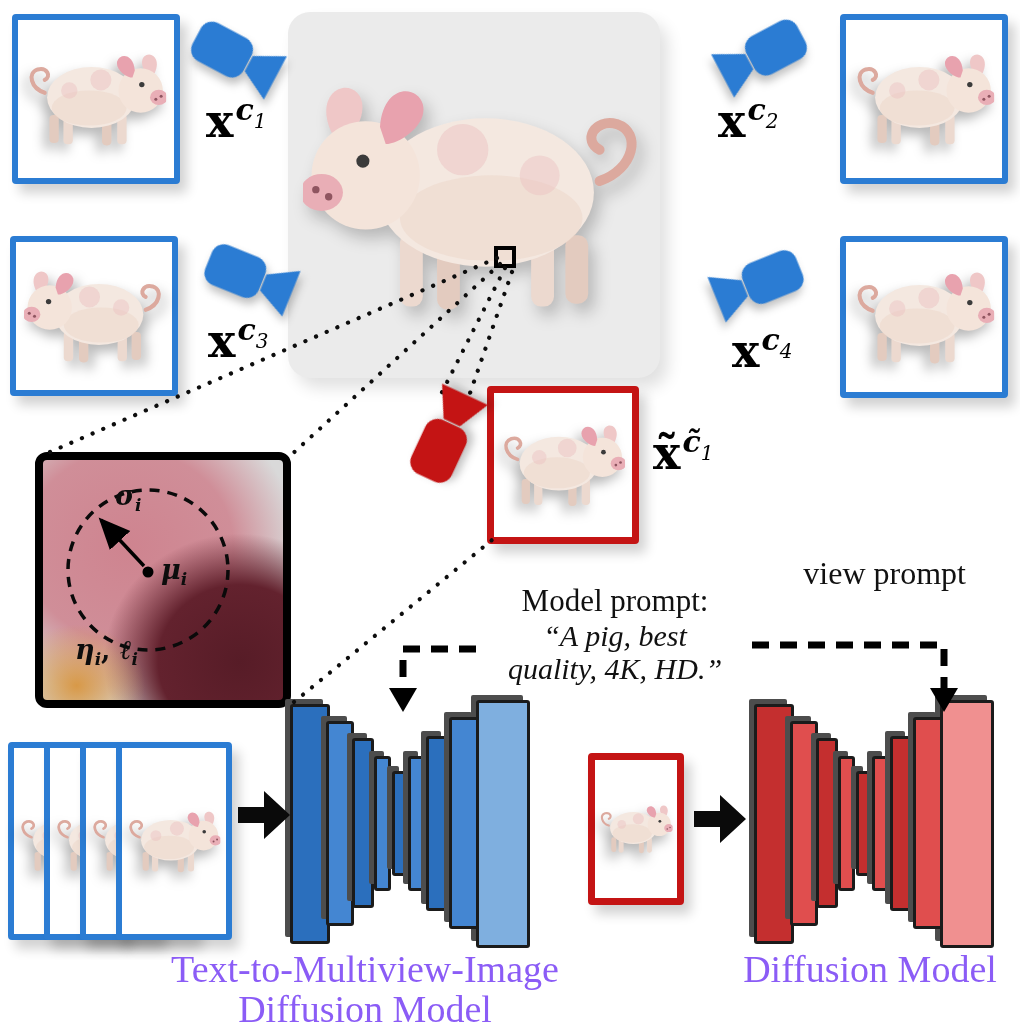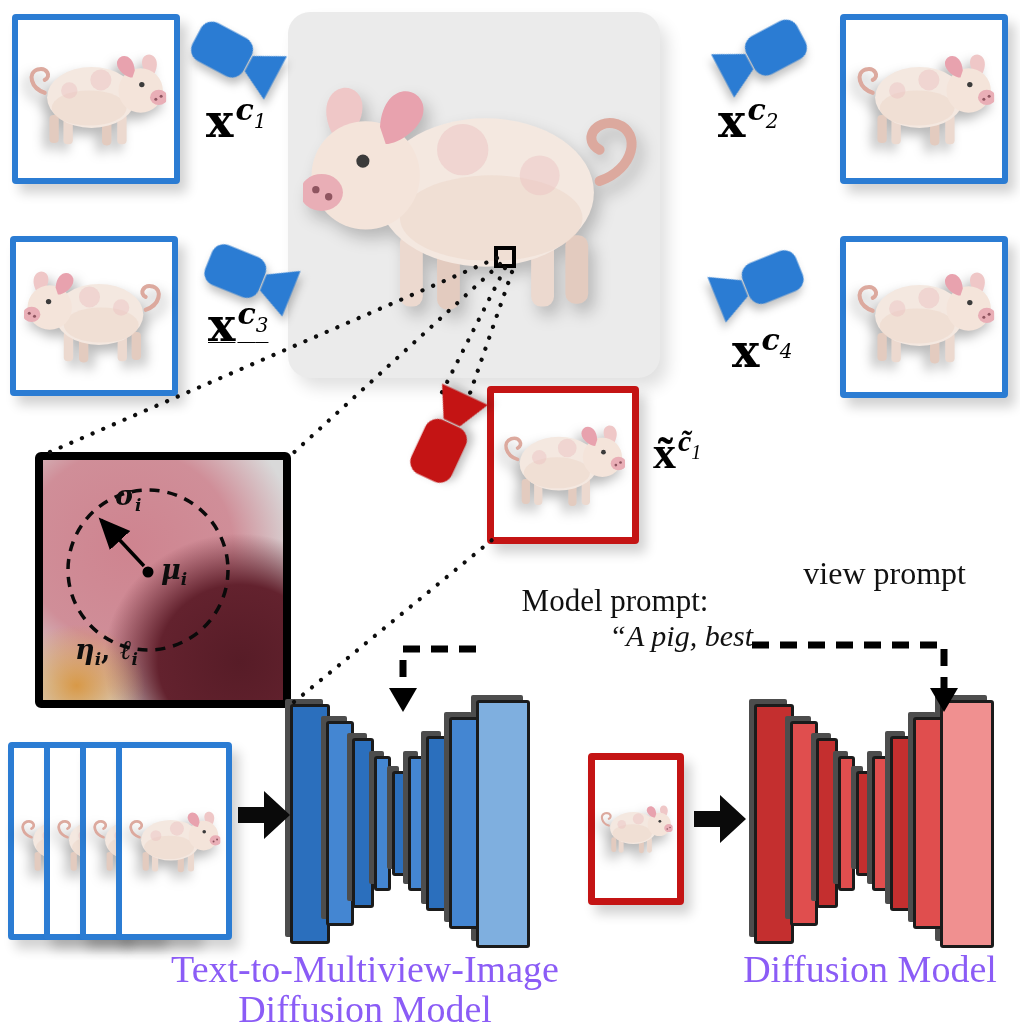--- a/index.html
+++ b/index.html
@@ -30,35 +30,35 @@
   .cam-red{color:#c41414;}
 
   
   .vlabel{position:absolute;font-family:"DejaVu Serif",serif;color:#000;white-space:nowrap;}
   .vb{font-weight:700;font-size:46px;}
   .vsup{position:relative;top:-17px;margin-left:2px;}
   .vc{font-style:italic;font-weight:600;font-size:30px;}
   .vsub{font-style:italic;font-size:20px;position:relative;top:8px;}
 
   
-  .zoom-box{position:absolute;left:35px;top:452px;width:256px;height:256px;border:8px solid #000;border-radius:6px;
+  .zoom-box{position:absolute;left:35px;top:452px;width:256px;height:256px;border:8px solid #000;border-radius:12px;
     background:
       radial-gradient(95px 85px at 14% 94%, rgba(216,150,64,.95), rgba(216,150,64,0) 72%),
       radial-gradient(170px 160px at 82% 84%, #571c27 0%, #63222e 48%, rgba(99,34,46,0) 80%),
       radial-gradient(200px 185px at 36% 36%, rgba(206,129,141,.97) 0%, rgba(206,129,141,.85) 52%, rgba(206,129,141,0) 84%),
       #d9d9d9;}
   .mlab{position:absolute;font-family:"DejaVu Serif",serif;font-size:27px;font-weight:600;color:#0d0d0d;white-space:nowrap;}
   .mlab i{font-style:italic;}
   .mlab sub{font-size:17px;font-style:italic;}
   .mlab.bold{font-weight:700;}
 
   
   .prompt{position:absolute;left:477px;top:584px;width:276px;text-align:center;line-height:1.12;}
   .pt{font-size:31px;}
-  .pl{font-size:30px;font-style:italic;text-align:right;}
+  .pl{font-size:30px;font-style:italic;}
   .aug{position:absolute;left:750px;top:556px;width:216px;text-align:right;font-size:32px;line-height:1.1;}
 
   
   .net{position:absolute;width:246px;height:255px;}
   .plate{position:absolute;border:3px solid #1b1b1b;border-radius:3px;
          box-shadow:-6px -6px 0 -1px #4d4d4d;}
 
   
   .caption{position:absolute;text-align:center;font-size:38px;line-height:1.05;color:#8b5cf6;}
 
@@ -146,27 +146,27 @@
   <svg class="cam cam-red" style="left:398px;top:400px;width:95px;height:72px;transform:rotate(-65deg);" viewBox="0 0 64 44">
       <use href="#cam-shape"></use>
     </svg>
 
   <div class="vlabel" style="left:206px;top:94px;">
     <span class="vb">x</span><span class="vsup"><span class="vc">c</span><span class="vsub">1</span></span>
   </div>
   <div class="vlabel" style="left:718px;top:94px;">
     <span class="vb">x</span><span class="vsup"><span class="vc">c</span><span class="vsub">2</span></span>
   </div>
-  <div class="vlabel" style="left:208px;top:298px;text-decoration:underline;">
+  <div class="vlabel" style="left:208px;top:314px;">
     <span class="vb">x</span><span class="vsup"><span class="vc">c</span><span class="vsub">3</span></span>
   </div>
   <div class="vlabel" style="left:732px;top:324px;">
     <span class="vb">x</span><span class="vsup"><span class="vc">c</span><span class="vsub">4</span></span>
   </div>
-  <div class="vlabel" style="left:653px;top:426px;font-family:Liberation Serif, serif;">
+  <div class="vlabel" style="left:653px;top:426px;">
     <span class="vb">x̃</span><span class="vsup"><span class="vc">c̃</span><span class="vsub">1</span></span>
   </div>
 
   <div class="zoom-box">
     <svg width="240" height="240" style="position:absolute;left:0;top:0;">
       <defs>
         <marker id="mArr" markerWidth="11" markerHeight="10" refX="8" refY="4" orient="auto">
           <path d="M0,0 L9,4 L0,8 Z" fill="#000"></path>
         </marker>
       </defs>
@@ -175,20 +175,21 @@
       <line x1="101" y1="106" x2="58" y2="60" stroke="#000" stroke-width="3.5" marker-end="url(#mArr)"></line>
     </svg>
     <span class="mlab bold" style="left:72px;top:20px;"><i>σ</i><sub>i</sub></span>
     <span class="mlab bold" style="left:118px;top:94px;"><i>μ</i><sub>i</sub></span>
     <span class="mlab" style="left:32px;top:174px;"><i>η</i><sub>i</sub><span>, </span><i>ℓ</i><sub>i</sub></span>
   </div>
 
   <div class="prompt">
     <div class="pt">Model prompt:</div>
     <div class="pl">“A pig, best</div>
+    <div class="pl">quality, 4K, HD.”</div>
   </div>
 
   <div class="aug">
     <div>view prompt</div>
   </div>
 
   <div class="frame" style="left:8px;top:742px;width:116px;height:198px;">
     <svg class="pig flip" viewBox="0 0 120 90">
         <use href="#pig-shape"></use>
       </svg>

